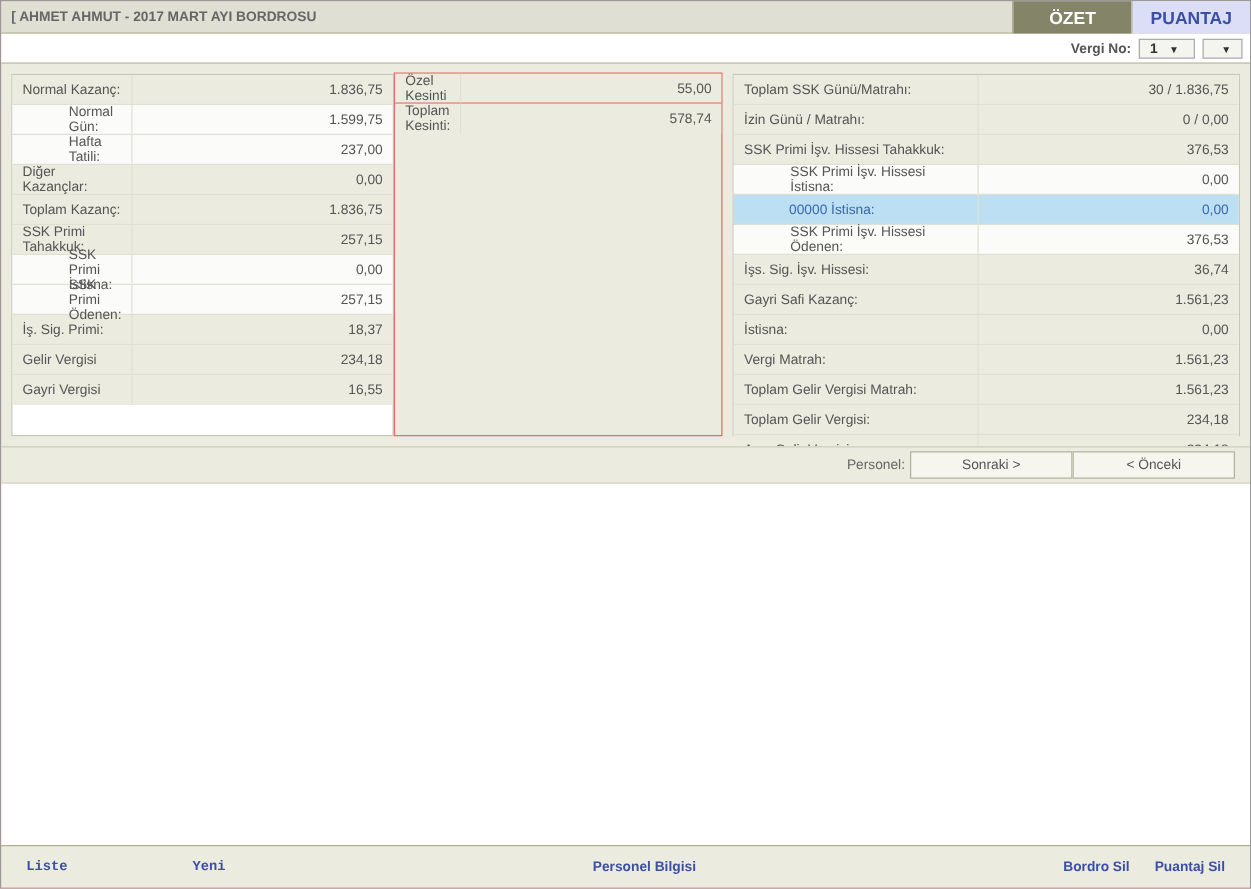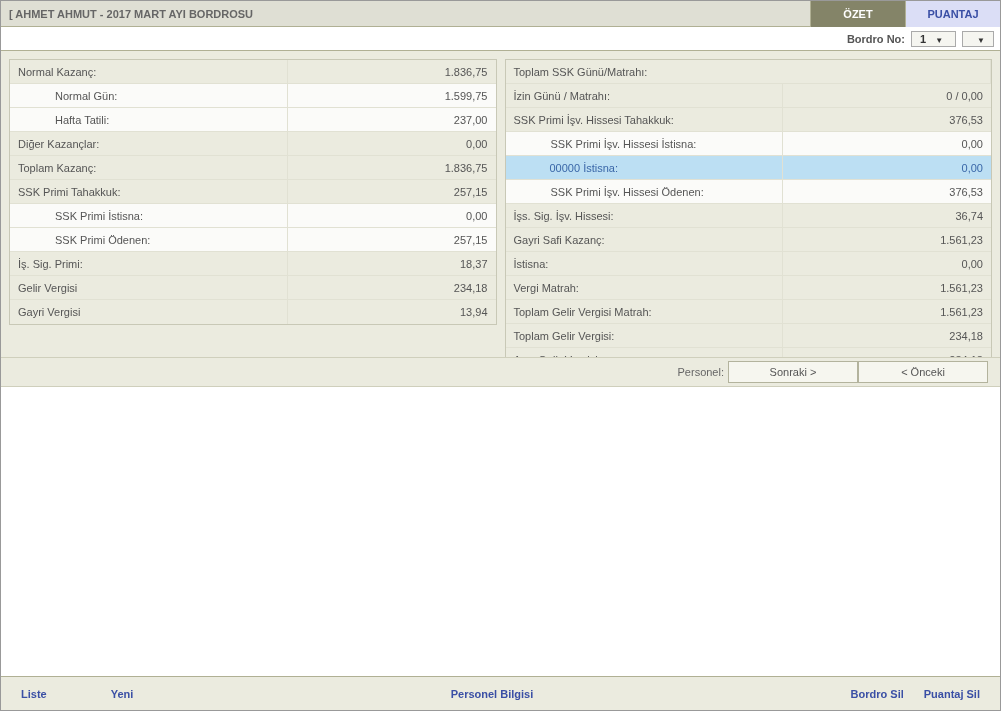--- a/index.html
+++ b/index.html
@@ -1,32 +1,32 @@
 <!DOCTYPE html>
 <html><head>
 <meta charset="utf-8">
 <style>
   * { box-sizing: border-box; margin: 0; padding: 0; }
   body { font-family: Verdana, Geneva, sans-serif; font-size: 11px; color: #555; background: #fff; }
   .app { width: 1001px; height: 711px; border: 1px solid #999; background: #fca5a5; display: flex; flex-direction: column; }
   
   .header { height: 26px; background: #dfdfd4; border-bottom: 1px solid #b0b094; display: flex; align-items: center; }
   .header-title { flex: 1; padding-left: 8px; font-weight: bold; color: #666; }
-  .tab { width: 95px; height: 26px; display: flex; align-items: center; justify-content: center; font-weight: bold; font-size: 11px; cursor: pointer; border-left: 1px solid #b0b094; }
+  .tab { width: 95px; height: 26px; display: flex; align-items: center; justify-content: center; font-weight: bold; font-size: 14px; cursor: pointer; border-left: 1px solid #b0b094; }
   .tab.active { background: #848468; color: #fff; }
   .tab.inactive { background: #dbdef6; color: #3a4fa5; }
   
   .bordrobar { height: 24px; border-bottom: 1px solid #b0b094; display: flex; align-items: center; justify-content: flex-end; padding-right: 6px; gap: 6px; background:#fff; }
   .bordrobar .lbl { font-weight: bold; color: #555; }
   .bordrobar .dd { border: 1px solid #aaa; padding: 1px 12px 1px 8px; background: #f5f5f0; font-weight: bold; color:#333; position: relative; }
   .bordrobar .dd .arw, .bordrobar .dd2 .arw { font-size: 8px; margin-left: 6px; color:#333;}
   .bordrobar .dd2 { border: 1px solid #aaa; padding: 1px 8px; background: #f5f5f0; color:#333; }
 
   .content { flex: 1; background: #ebebdf; padding: 8px; display: flex; gap: 8px; overflow: hidden; }
-  .col { flex: 1; display: flex; flex-direction: column; gap: 44px; }
+  .col { flex: 1; display: flex; flex-direction: row; }
   .table-wrap { background: #fff; border: 1px solid #c8c8b6; }
   
   .row { display: flex; height: 24px; align-items: center; border-bottom: 1px solid #e1e1d3; }
   .row:last-child { border-bottom: none; }
   .row .label { flex: 1; padding: 0 8px; border-right: 1px solid #e1e1d3; height: 100%; display: flex; align-items: center; color:#555; }
   .row .value { width: 208px; padding: 0 8px; text-align: right; height: 100%; display: flex; align-items: center; justify-content: flex-end; color:#555; }
   .row.band { background: #ebebdf; }
   .row.alt { background: #fbfbf9; }
   .row.indent1 .label { padding-left: 45px; }
   .row.indent2 .label { padding-left: 48px; }
@@ -38,36 +38,36 @@
   .red-box .row:last-child { border-bottom: none; }
   
   .navrow { height: 30px; background: #ebebdf; display: flex; align-items: center; justify-content: flex-end; padding: 0 12px; border-top: 1px solid #cfcfbc; border-bottom: 1px solid #cfcfbc;}
   .navrow .plabel { color: #666; margin-right: 4px;}
   .navbtn { width: 130px; height: 22px; display: flex; align-items: center; justify-content: center; background: #f6f6ef; border: 1px solid #b3b39d; color: #555; cursor: pointer; }
   
   .spacer { flex:1; background:#fff; }
   
   .footer { height: 34px; background: #ebebdf; border-top: 1px solid #b0b094; display: flex; align-items: center; padding: 0 20px; }
   .fbtn { color: #3a4fa5; font-weight: bold; cursor: pointer; }
-  .footer .left { display:flex; gap: 64px;}
+  .footer .left { display:flex; gap: 100px; font-family: Liberation Mono, monospace;}
   .footer .center { flex:1; text-align:center;}
   .footer .right { display:flex; gap: 20px;}
 </style>
 </head>
 <body>
 
 <div class="app">
   <div class="header">
     <div class="header-title">[ AHMET AHMUT - 2017 MART AYI BORDROSU</div>
     <div class="tab active">ÖZET</div>
     <div class="tab inactive">PUANTAJ</div>
   </div>
 
   <div class="bordrobar">
-    <span class="lbl">Bordro No:</span>
+    <span class="lbl">Vergi No:</span>
     <span class="dd">
       <span>1</span>
       <span class="arw">▼</span>
     </span>
     <span class="dd2">
       <span class="arw">▼</span>
     </span>
   </div>
 
   <div class="content">
@@ -108,38 +108,39 @@
           <div class="row band">
             <div class="label">İş. Sig. Primi:</div>
             <div class="value">18,37</div>
           </div>
           <div class="row band">
             <div class="label">Gelir Vergisi</div>
             <div class="value">234,18</div>
           </div>
           <div class="row band">
             <div class="label">Gayri Vergisi</div>
-            <div class="value">13,94</div>
+            <div class="value">16,55</div>
           </div>
         </div>
       <div class="red-box" id="left-red">
           <div class="row band">
             <div class="label">Özel Kesinti</div>
             <div class="value">55,00</div>
           </div>
           <div class="row band">
             <div class="label">Toplam Kesinti:</div>
             <div class="value">578,74</div>
           </div>
         </div>
     </div>
     <div class="col">
       <div class="table-wrap" id="right-table">
           <div class="row band">
             <div class="label">Toplam SSK Günü/Matrahı:</div>
+            <div class="value">30 / 1.836,75</div>
           </div>
           <div class="row band">
             <div class="label">İzin Günü / Matrahı:</div>
             <div class="value">0 / 0,00</div>
           </div>
           <div class="row band">
             <div class="label">SSK Primi İşv. Hissesi Tahakkuk:</div>
             <div class="value">376,53</div>
           </div>
           <div class="row alt indent1">

